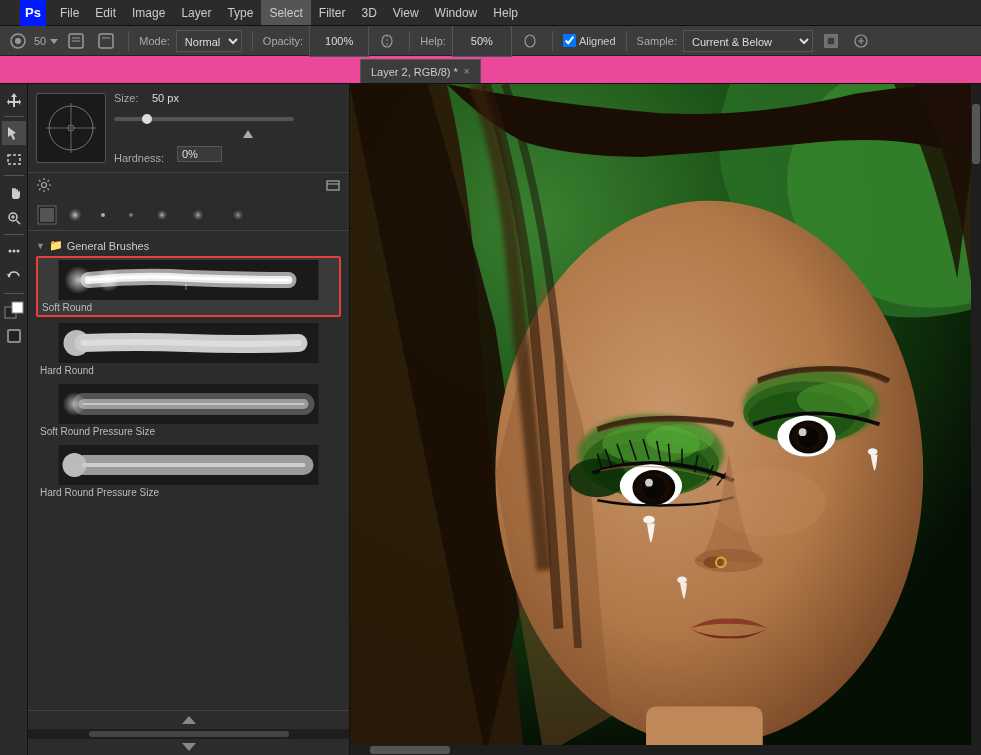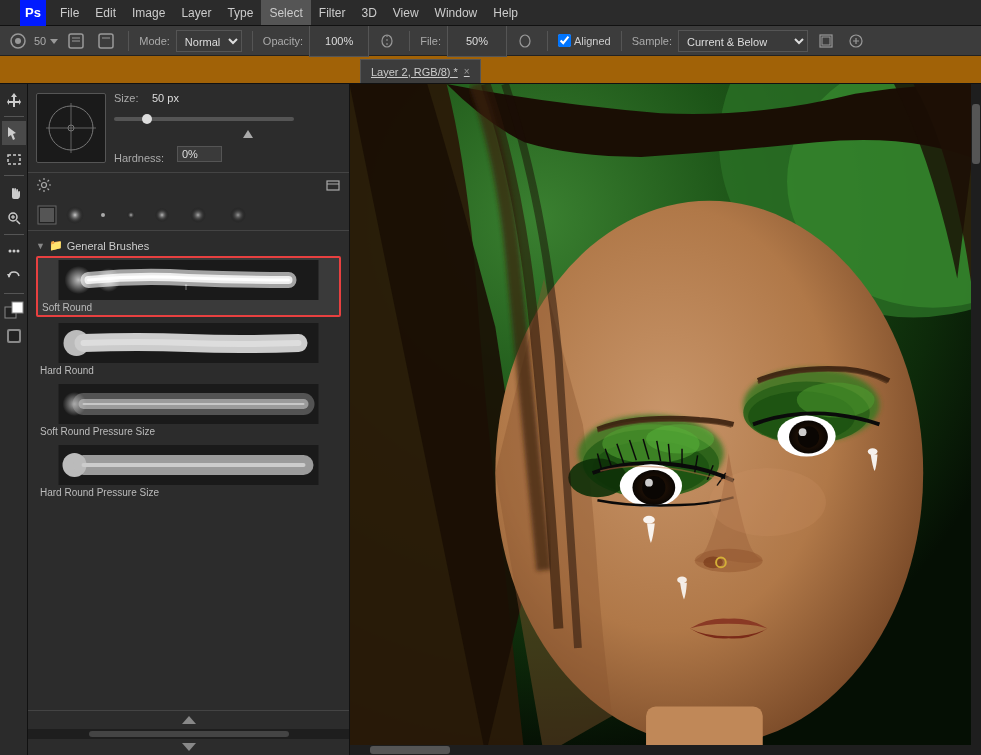--- a/index.html
+++ b/index.html
@@ -108,26 +108,25 @@
       display: flex;
       align-items: center;
       gap: 3px;
       font-size: 11px;
       color: #ccc;
     }
 
     
     .tab-bar {
       height: 28px;
-      background: #a16207;
+      background: #ec4899;
       display: flex;
       align-items: flex-end;
       padding-left: 360px;
       border-bottom: 1px solid #111;
-      text-decoration: underline;
     }
     .tab {
       background: #3c3c3c;
       border: 1px solid #555;
       border-bottom: none;
       padding: 4px 10px;
       font-size: 11px;
       color: #ccc;
       display: flex;
       align-items: center;
@@ -480,21 +479,21 @@
   <input type="text" class="percent-input" value="100%" style="">
   <div class="btn-icon">
     <svg width="14" height="14">
         <ellipse cx="7" cy="7" rx="5" ry="6" fill="none" stroke="#999" stroke-width="1.2"></ellipse>
         <path d="M7,1 L7,13" stroke="#999" stroke-width="1" stroke-dasharray="2,2"></path>
       </svg>
   </div>
 
   <div class="separator-v"></div>
 
-  <span class="label-text">File:</span>
+  <span class="label-text">Help:</span>
   <input type="text" class="percent-input" value="50%" style="">
   <div class="btn-icon">
     <svg width="14" height="14">
         <ellipse cx="7" cy="7" rx="5" ry="6" fill="none" stroke="#999" stroke-width="1.2"></ellipse>
       </svg>
   </div>
 
   <div class="separator-v"></div>
 
   <label class="checkbox-label">

